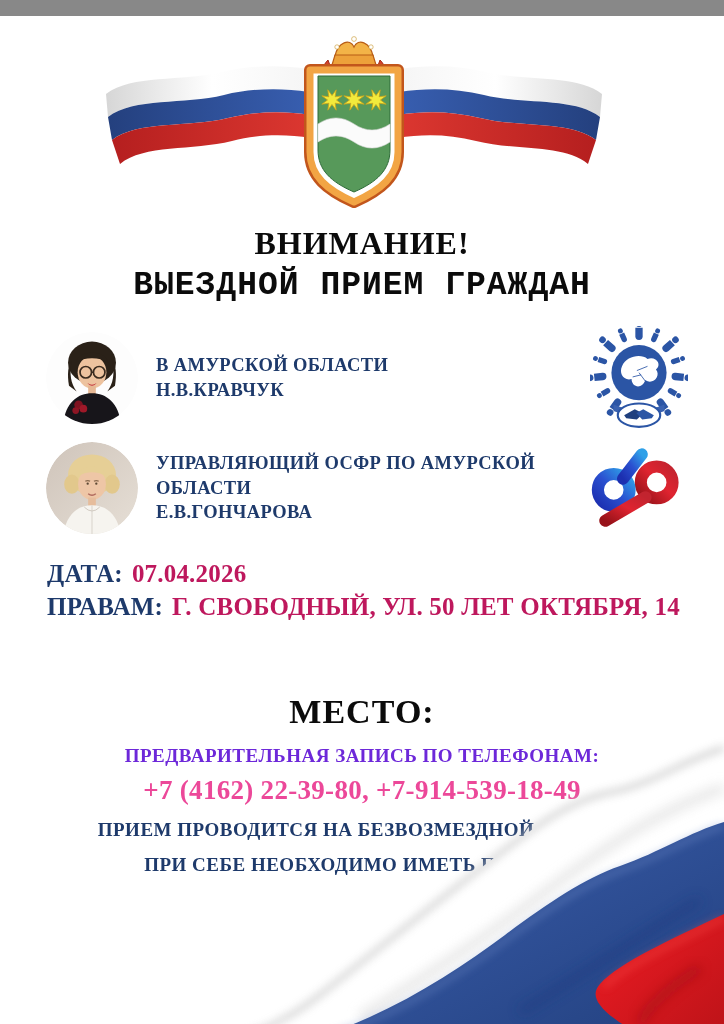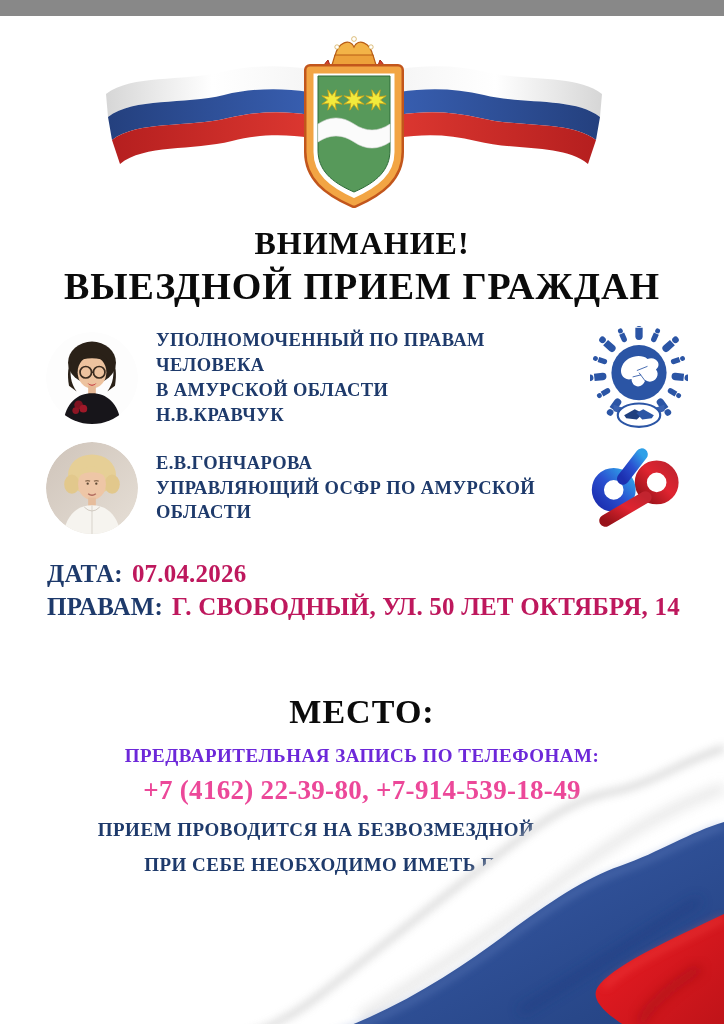--- a/index.html
+++ b/index.html
@@ -6,21 +6,21 @@
   .poster{
     position:relative;width:724px;height:1024px;background:#ffffff;
     overflow:hidden;margin:16px auto;
     font-family:"Liberation Serif", serif;font-weight:bold;
   }
   
   .banner{position:absolute;top:8px;left:92px;width:524px;height:190px;}
   
   .title{position:absolute;top:206px;left:0;width:100%;text-align:center;color:#0b0b0b;}
   .title-l1{font-size:32px;letter-spacing:1px;line-height:42px;}
-  .title-l2{font-size:38px;letter-spacing:1px;line-height:44px;}
+  .title-l2{font-size:33px;letter-spacing:1px;line-height:44px;font-family:Liberation Mono, monospace;}
   
   .official-row{position:absolute;left:46px;width:648px;display:flex;align-items:center;}
   .row-1{top:314px;height:96px;}
   .row-2{top:424px;height:96px;}
   .avatar{width:92px;height:92px;border-radius:50%;overflow:hidden;flex:0 0 92px;}
   .avatar svg{display:block;}
   .official-text{flex:1;padding-left:18px;color:#1e3a6b;font-size:18.5px;line-height:1.34;letter-spacing:.4px;}
   .org-logo{flex:0 0 110px;display:flex;justify-content:center;align-items:center;}
   
   .details{position:absolute;top:541px;left:47px;font-size:25px;line-height:33px;letter-spacing:.2px;}
@@ -111,21 +111,20 @@
         <line x1="47.5" y1="42" x2="49.5" y2="42" stroke="#3a2c20" stroke-width="1.8"></line>
         <path d="M43 53 Q48 57 53 53 Q48 60 43 53 Z" fill="#c2303a"></path>
         <rect x="44" y="56" width="8" height="10" fill="#e6b894"></rect>
         <path d="M18 96 C20 74 33 64 48 64 C63 64 76 74 78 96 Z" fill="#17151a"></path>
         <circle cx="34" cy="76" r="4.5" fill="#7e1220"></circle>
         <circle cx="39" cy="80" r="4" fill="#9e1828"></circle>
         <circle cx="31" cy="82" r="3.5" fill="#8c1524"></circle>
       </svg>
     </div>
     <div class="official-text">
-      <div>УПОЛНОМОЧЕННЫЙ ПО ПРАВАМ ЧЕЛОВЕКА</div>
       <div>В АМУРСКОЙ ОБЛАСТИ</div>
       <div>Н.В.КРАВЧУК</div>
     </div>
     <div class="org-logo">
       <svg width="98" height="104" viewBox="0 0 92 98">
         <defs>
           <g id="pfig" fill="#2b55a5">
             <circle cx="0" cy="-7.2" r="2.7"></circle>
             <path d="M-3 -3.8 L3 -3.8 L3 3.2 A3 3 0 0 1 -3 3.2 Z"></path>
           </g>
@@ -175,22 +174,22 @@
         <circle cx="43.5" cy="43.5" r="1.2" fill="#5a4632"></circle>
         <circle cx="52.5" cy="43.5" r="1.2" fill="#5a4632"></circle>
         <path d="M44 54 Q48 57 52 54" stroke="#b06a5e" stroke-width="1.6" fill="none"></path>
         <rect x="44" y="58" width="8" height="9" fill="#e6bd9c"></rect>
         <path d="M18 96 C22 74 34 66 48 66 C62 66 74 74 78 96 Z" fill="#f6f4ef"></path>
         <path d="M48 66 L48 96" stroke="#ddd8d0" stroke-width="1.2"></path>
         <path d="M40 68 Q48 76 56 68" stroke="#cfc8be" stroke-width="1" fill="none"></path>
       </svg>
     </div>
     <div class="official-text">
+      <div>УПРАВЛЯЮЩИЙ ОСФР ПО АМУРСКОЙ ОБЛАСТИ</div>
       <div>Е.В.ГОНЧАРОВА</div>
-      <div>УПРАВЛЯЮЩИЙ ОСФР ПО АМУРСКОЙ ОБЛАСТИ</div>
     </div>
     <div class="org-logo">
       <svg width="112" height="84" viewBox="0 0 120 84">
         <defs>
           <linearGradient id="sfrB" x1="1" y1="0" x2="0" y2="1">
             <stop offset="0" stop-color="#2fa0e8"></stop>
               <stop offset=".5" stop-color="#2a50d0"></stop>
               <stop offset="1" stop-color="#1c2fb0"></stop>
           </linearGradient>
           <linearGradient id="sfrR" x1="1" y1="0" x2="0" y2="1">

